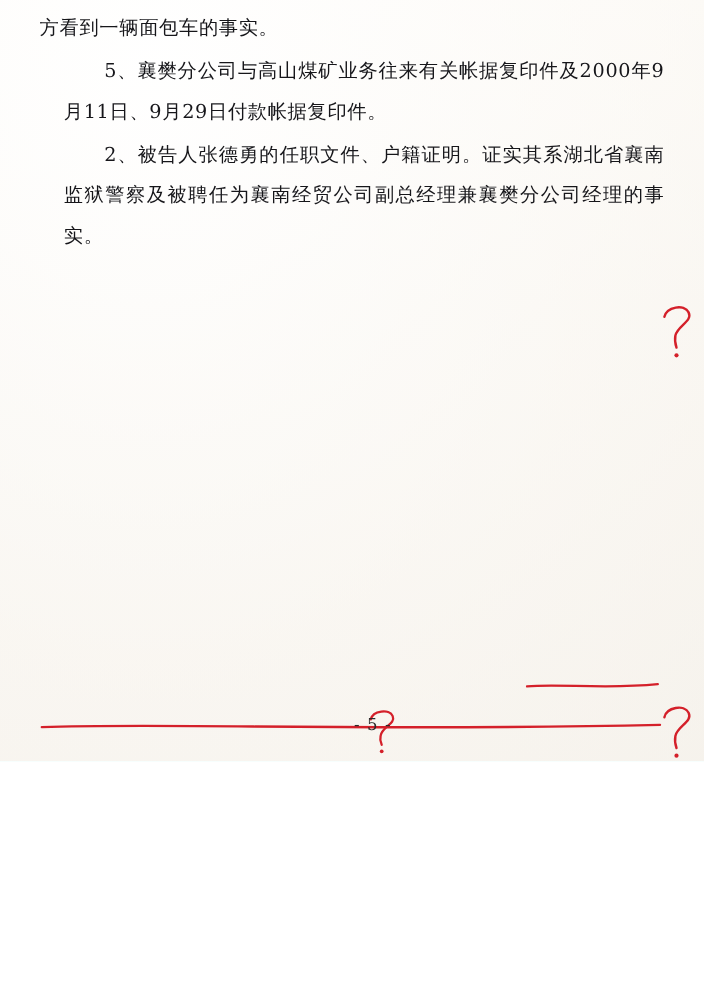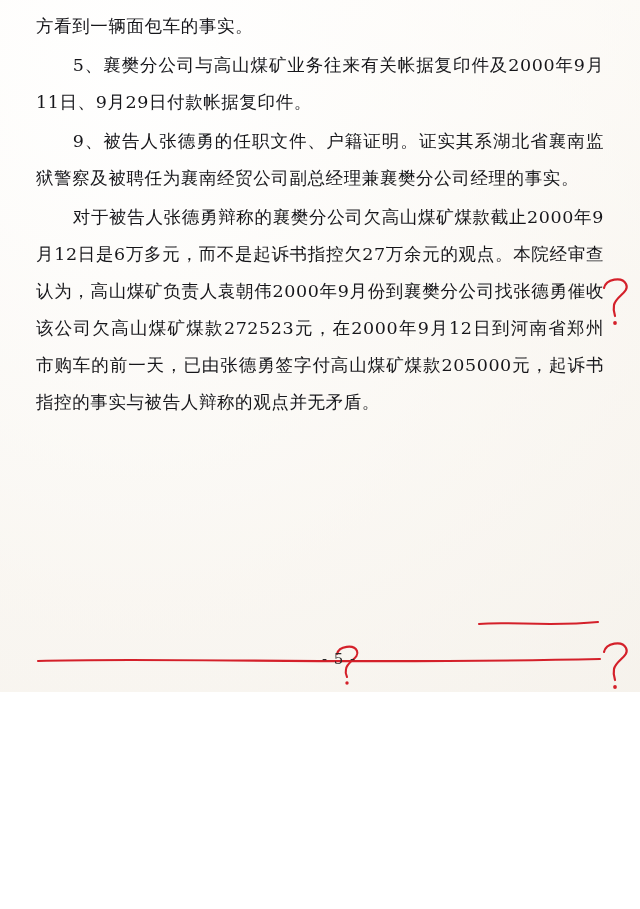--- a/index.html
+++ b/index.html
@@ -40,20 +40,21 @@
     font-size: 17.5px;
     line-height: 37px;
     color: #16161a;
     letter-spacing: 0.6px;
     text-align: justify;
     text-justify: inter-character;
     position: relative;
   }
   p.indent {
     text-indent: 2.1em;
+    margin-left: 22px;
   }
   .page-number {
     position: absolute;
     left: 0;
     right: 0;
     bottom: 24px;
     text-align: center;
     font-size: 15px;
     color: #2a2a2a;
     letter-spacing: 1px;
@@ -75,23 +76,22 @@
 
 <div id="page">
 
   <div class="doc-body">
 
     <p class="para">方看到一辆面包车的事实。</p>
 
     <p class="para indent">5、襄樊分公司与高山煤矿业务往来有关帐据复印件及2000年9月11日、9月29日付款帐据复印件。</p>
 
 
-    <p class="para indent">9、被告人张德勇的任职文件、户籍证明。证实其系湖北省襄南监狱警察及被聘任为襄南经贸公司副总经理兼襄樊分公司经理的事实。</p>
+    <p class="para indent">2、被告人张德勇的任职文件、户籍证明。证实其系湖北省襄南监狱警察及被聘任为襄南经贸公司副总经理兼襄樊分公司经理的事实。</p>
 
-    <p class="para indent">对于被告人张德勇辩称的襄樊分公司欠高山煤矿煤款截止2000年9月12日是6万多元，而不是起诉书指控欠27万余元的观点。本院经审查认为，高山煤矿负责人袁朝伟2000年9月份到襄樊分公司找张德勇催收该公司欠高山煤矿煤款272523元，在2000年9月12日到河南省郑州市购车的前一天，已由张德勇签字付高山煤矿煤款205000元，起诉书指控的事实与被告人辩称的观点并无矛盾。</p>
 
 
 
   </div>
 
   <div class="ink" style="left:600px; top:276px;">
     <svg width="34" height="52" viewBox="0 0 34 52">
       <path d="M4 12 C6 3, 22 0, 26 8 C30 16, 16 20, 14 29 C13 34, 14 37, 15 40" fill="none" stroke="#d4202a" stroke-width="2.2" stroke-linecap="round"></path>
       <circle cx="15" cy="47" r="1.9" fill="#d4202a"></circle>
     </svg>

